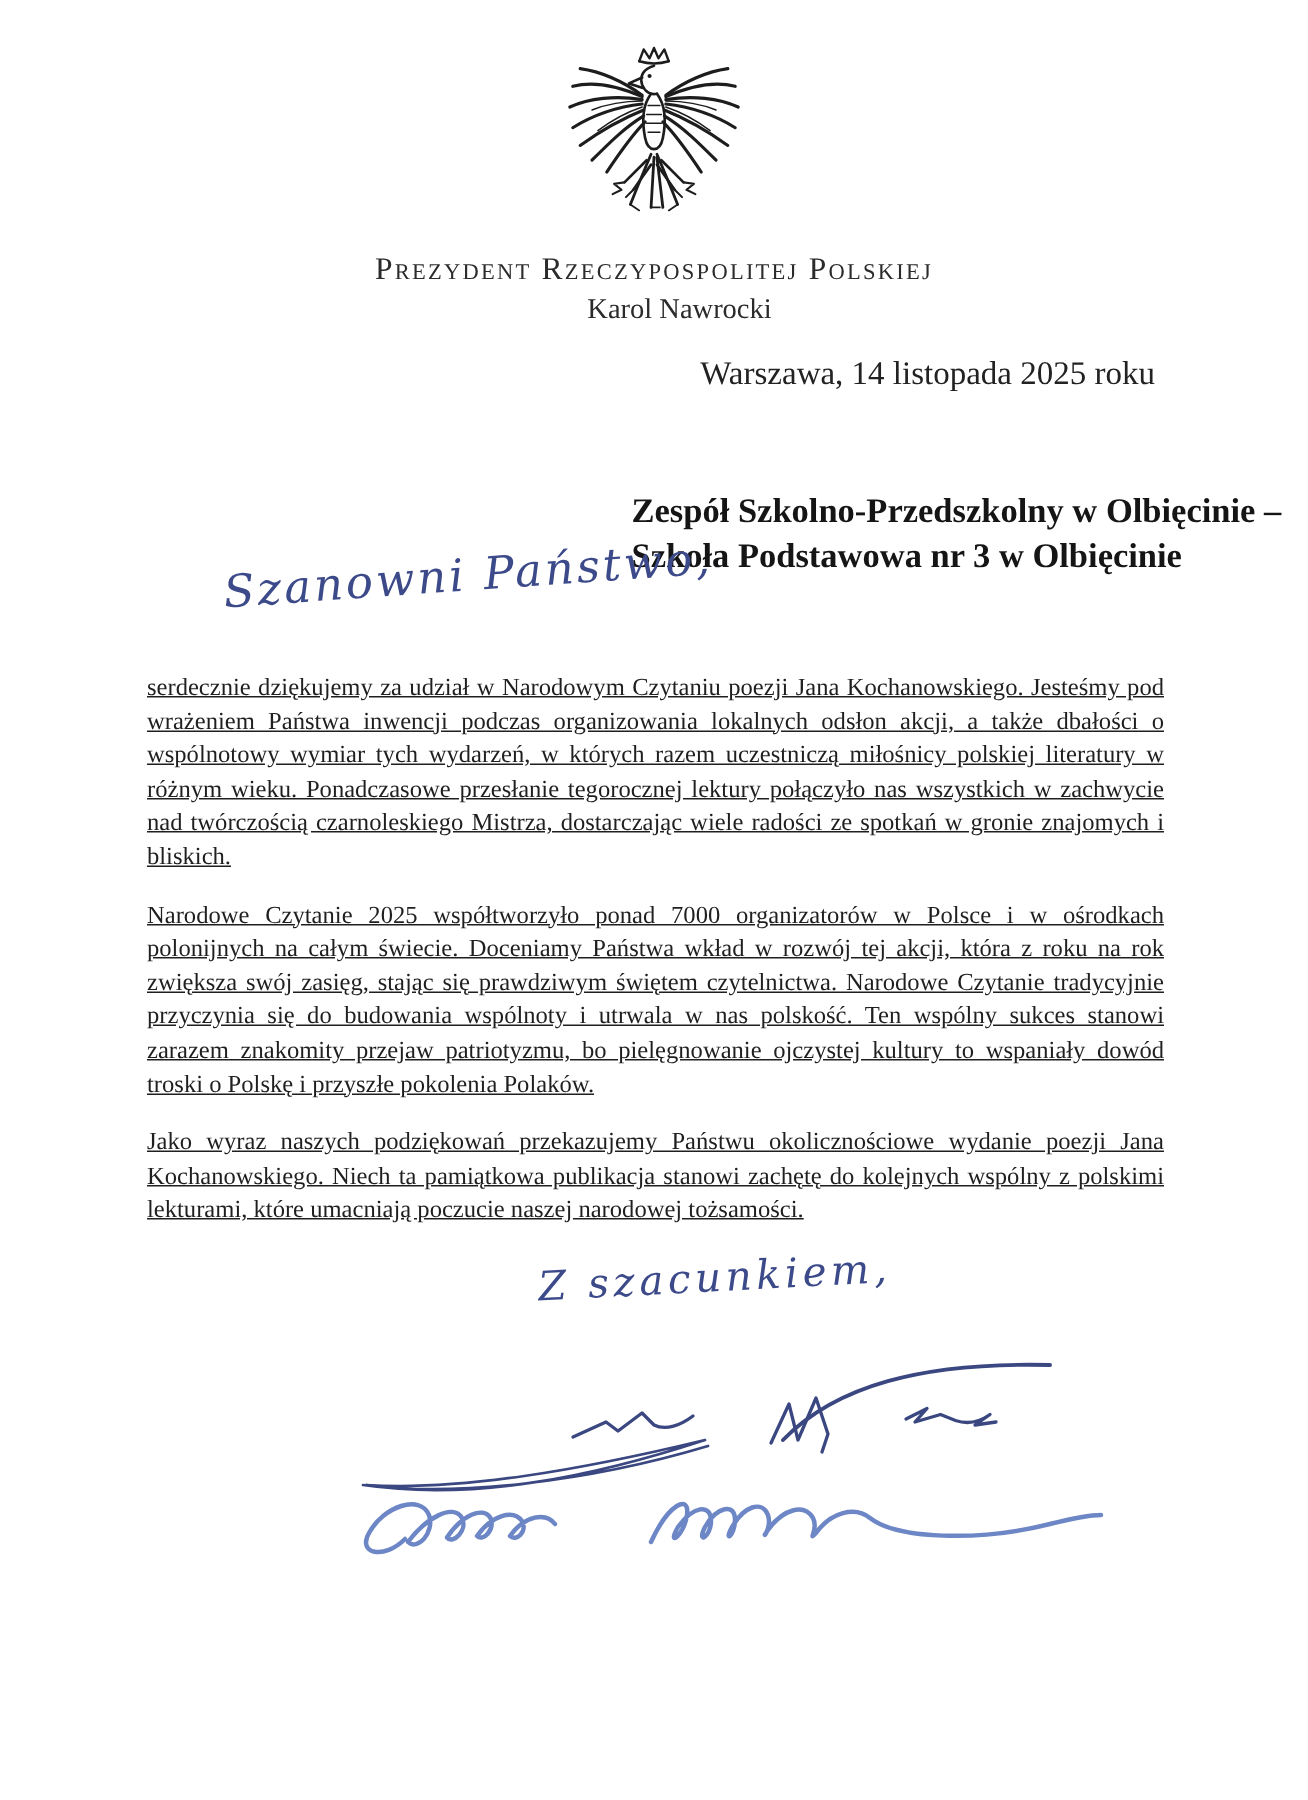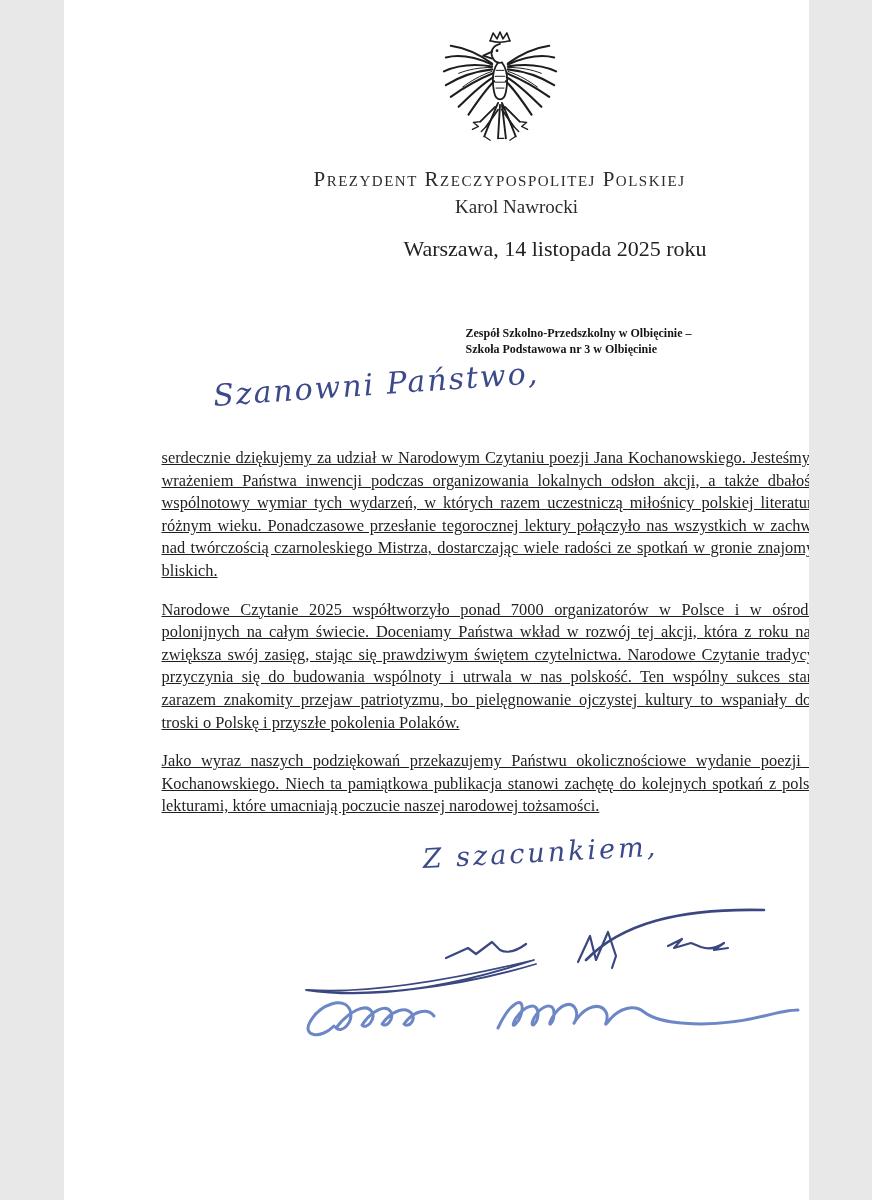--- a/index.html
+++ b/index.html
@@ -1,18 +1,18 @@
 <!DOCTYPE html>
 <html style="--text: #1f1f1f; --ink_handwriting: #3c4a8a; --ink_signature_dark: #3a4780; --ink_signature_light: #6d86c6;"><head>
 <meta charset="utf-8">
 <style>
   html,body{margin:0;padding:0;background:#e8e8e8;}
   .page{
     position:relative;
-    width:745px;height:1200px;
+    width:872px;height:1200px;
     margin:0 auto;
     background:#ffffff;
     font-family:"Liberation Serif", serif;
     color:var(--text,#1f1f1f);
     overflow:hidden;
   }
   .emblem{
     position:absolute;top:30px;left:376px;width:120px;height:128px;
   }
   .header-title{
@@ -23,22 +23,22 @@
   }
   .header-name{
     position:absolute;top:196px;left:0;width:872px;
     text-align:center;font-size:19px;color:#2b2b2b;padding-left:17px;
   }
   .dateline{
     position:absolute;top:236px;right:102px;
     font-size:22px;color:#222;
   }
   .recipient{
-    position:absolute;top:326px;left:402px;
-    font-size:12px;font-weight:bold;line-height:1.32;color:#151515;
+    position:absolute;top:326px;left:421px;
+    font-size:23px;font-weight:bold;line-height:1.32;color:#151515;
   }
   .greeting{
     position:absolute;top:378px;left:148px;
     font-size:30px;font-style:italic;letter-spacing:2px;
     color:var(--ink_handwriting,#3c4a8a);
     transform:rotate(-4deg);transform-origin:left top;
     font-family:"DejaVu Serif", serif;
   }
   .body-text{
     position:absolute;top:447px;left:98px;width:678px;
@@ -106,21 +106,21 @@
   <div class="recipient">
     <div>Zespół Szkolno-Przedszkolny w Olbięcinie –</div>
     <div>Szkoła Podstawowa nr 3 w Olbięcinie</div>
   </div>
 
   <div class="greeting">Szanowni Państwo,</div>
 
   <div class="body-text">
     <p>serdecznie dziękujemy za udział w Narodowym Czytaniu poezji Jana Kochanowskiego. Jesteśmy pod wrażeniem Państwa inwencji podczas organizowania lokalnych odsłon akcji, a także dbałości o wspólnotowy wymiar tych wydarzeń, w których razem uczestniczą miłośnicy polskiej literatury w różnym wieku. Ponadczasowe przesłanie tegorocznej lektury połączyło nas wszystkich w zachwycie nad twórczością czarnoleskiego Mistrza, dostarczając wiele radości ze spotkań w gronie znajomych i bliskich.</p>
     <p>Narodowe Czytanie 2025 współtworzyło ponad 7000 organizatorów w Polsce i w ośrodkach polonijnych na całym świecie. Doceniamy Państwa wkład w rozwój tej akcji, która z roku na rok zwiększa swój zasięg, stając się prawdziwym świętem czytelnictwa. Narodowe Czytanie tradycyjnie przyczynia się do budowania wspólnoty i utrwala w nas polskość. Ten wspólny sukces stanowi zarazem znakomity przejaw patriotyzmu, bo pielęgnowanie ojczystej kultury to wspaniały dowód troski o Polskę i przyszłe pokolenia Polaków.</p>
-    <p>Jako wyraz naszych podziękowań przekazujemy Państwu okolicznościowe wydanie poezji Jana Kochanowskiego. Niech ta pamiątkowa publikacja stanowi zachętę do kolejnych spotkań z polskimi lekturami, które umacniają poczucie naszej narodowej tożsamości.</p>
+    <p>Jako wyraz naszych podziękowań przekazujemy Państwu okolicznościowe wydanie poezji Jana Kochanowskiego. Niech ta pamiątkowa publikacja stanowi zachętę do kolejnych wspólny z polskimi lekturami, które umacniają poczucie naszej narodowej tożsamości.</p>
   </div>
 
   <div class="closing">Z szacunkiem,</div>
 
   <svg class="signature-block" viewBox="0 0 520 160" xmlns="http://www.w3.org/2000/svg" aria-hidden="true">
 
     <g stroke="var(--ink_signature_dark,#3a4780)" fill="none" stroke-linecap="round" stroke-linejoin="round">
       <path d="M300 62 C 335 26, 392 10, 478 12" stroke-width="2.6"></path>
       <path d="M20 92 C 95 103, 175 86, 248 62 C 165 82, 85 96, 22 92 C 80 100, 170 90, 250 66" stroke-width="1.8"></path>
       <path d="M160 60 L182 50 L190 56 L206 44 L214 52 C 222 56, 232 52, 240 46" stroke-width="2.2"></path>

